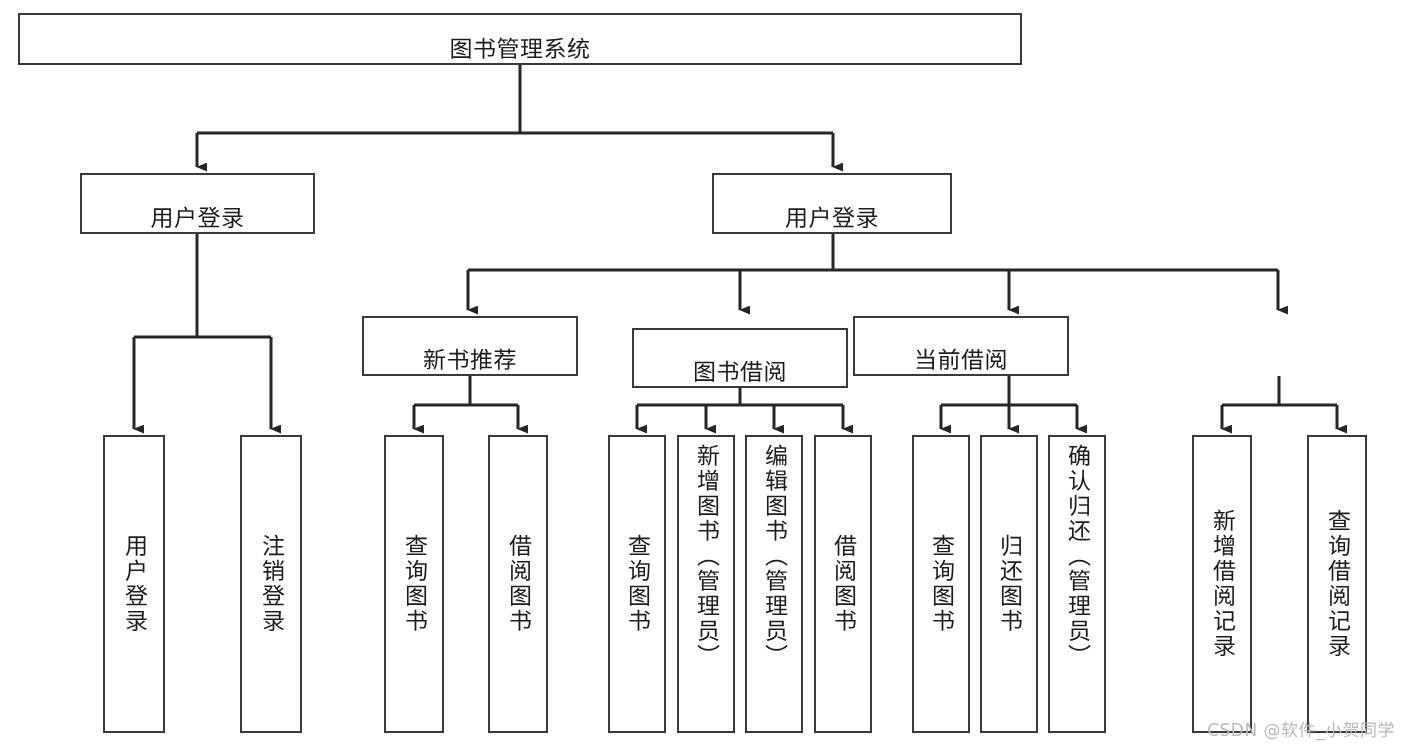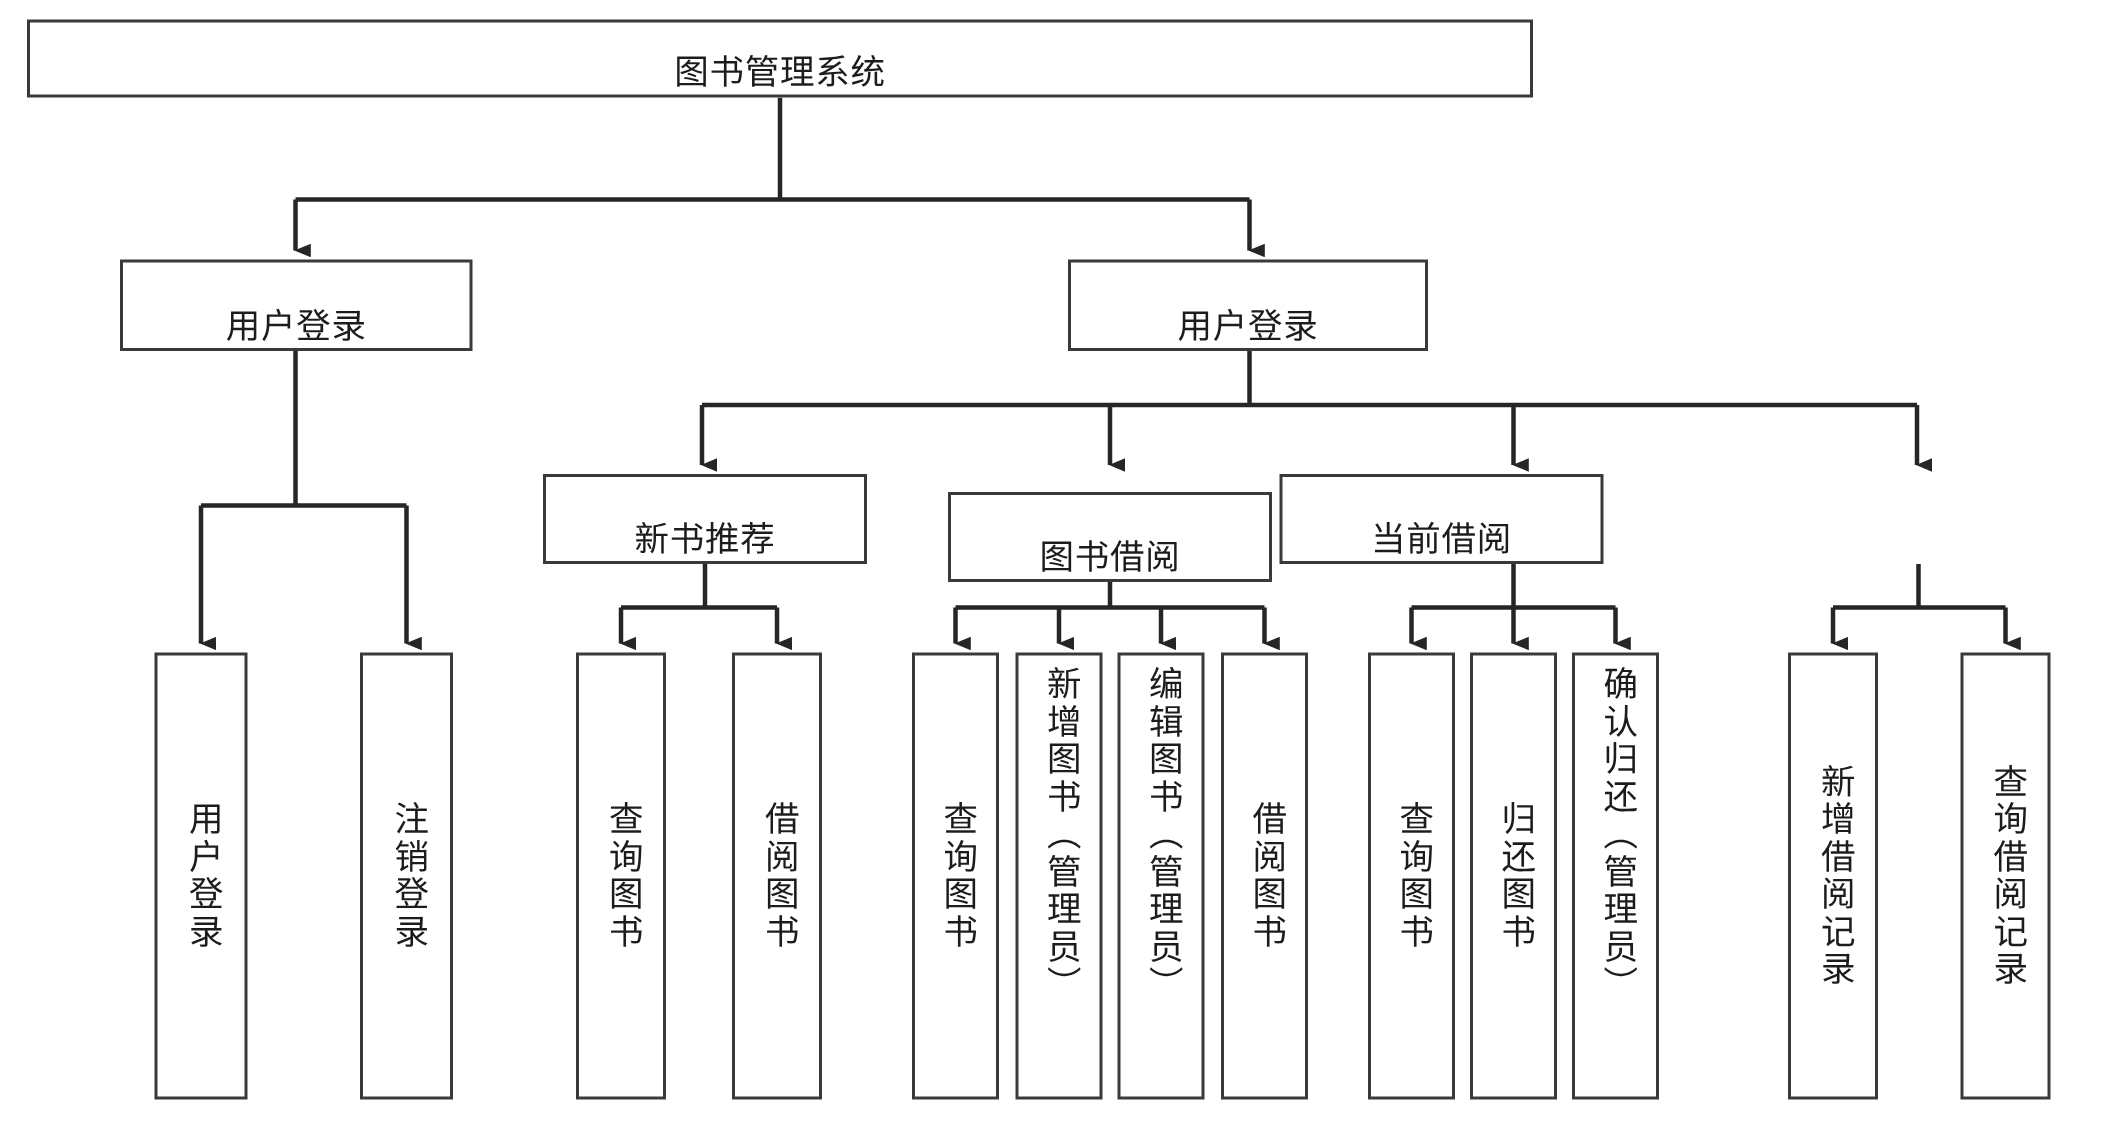--- a/index.html
+++ b/index.html
@@ -197,14 +197,15 @@
   </div>
 
   <div class="node vertical center-text" style="left:1192px; top:435px; width:60px; height:298px;">
     <span class="node-label">新增借阅记录</span>
   </div>
 
   <div class="node vertical center-text" style="left:1307px; top:435px; width:60px; height:298px;">
     <span class="node-label">查询借阅记录</span>
   </div>
 
+  <div id="watermark">CSDN @软件_小贺同学</div>
 
 </div>
 
 </body></html>

